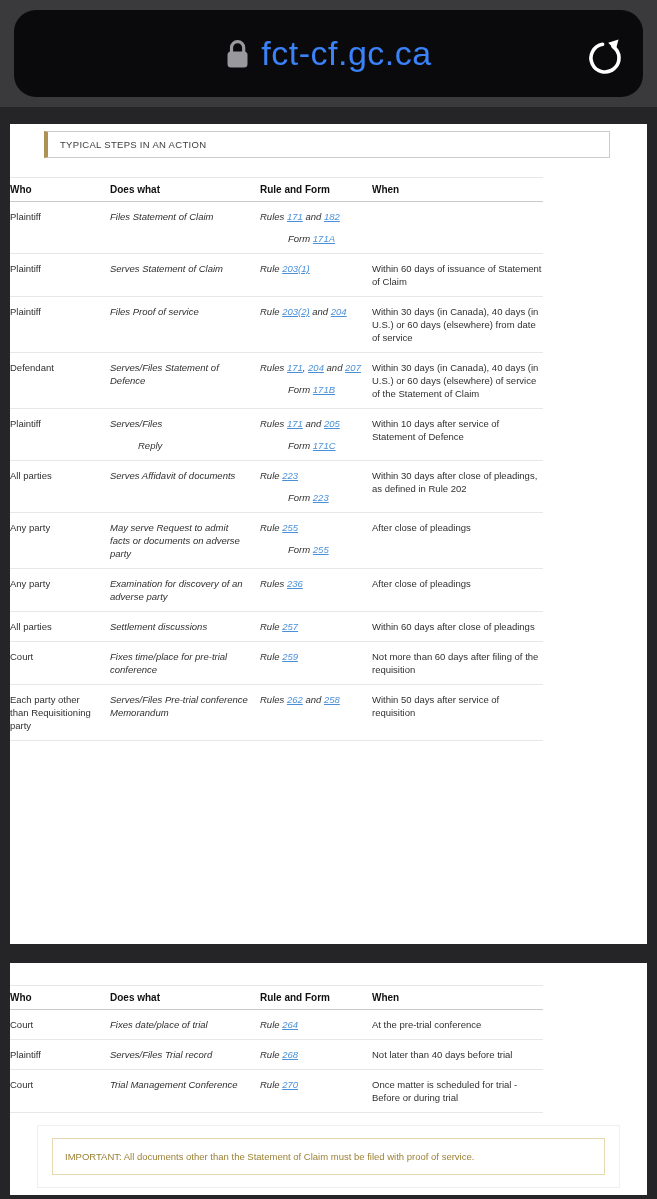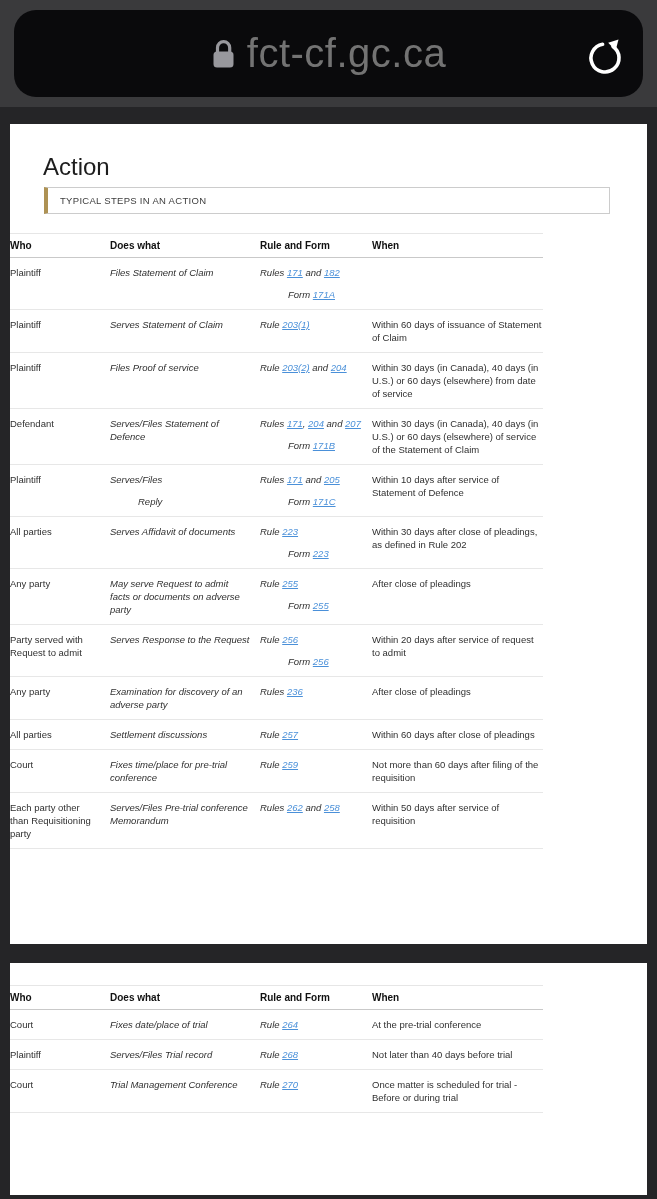--- a/index.html
+++ b/index.html
@@ -10,21 +10,21 @@
     font-family:"Liberation Sans", sans-serif;
   }
   
   .chrome { position:absolute; top:0; left:0; width:657px; height:107px; background:#3a3a3c; }
   .pill {
     position:absolute; top:10px; left:14px; width:629px; height:87px;
     background:#0a0a0c; border-radius:22px;
     display:flex; align-items:center; justify-content:center;
   }
   .lock { display:flex; margin-right:11px; margin-top:2px; }
-  .url { color:#737373; font-size:40px; letter-spacing:.5px; }
+  .url { color:#3b82f6; font-size:34px; letter-spacing:.5px; }
   .reload {
     position:absolute; right:18px; top:50%; transform:translateY(-50%);
     background:none; border:none; padding:0; margin:0; cursor:pointer; display:flex;
   }
   
   .card { position:absolute; left:10px; width:637px; background:#ffffff; overflow:hidden; }
   .card1 { top:124px; height:820px; }
   .card2 { top:963px; height:232px; }
   h1.page-title {
     margin:30px 0 0 33px; font-size:24px; line-height:26px;
@@ -81,21 +81,20 @@
     <button class="reload" title="">
       <svg width="40" height="44" viewBox="0 0 38 44">
         <path d="M16.6 12.2 A14 14 0 1 0 27 14.5" fill="none" stroke="#ffffff" stroke-width="3.6" stroke-linecap="round"></path>
         <path d="M32.5 7.5 L22.2 10.8 L29.6 18.6 Z" fill="#ffffff"></path>
       </svg>
     </button>
   </div>
 </div>
 
 <div class="card card1">
-  <h1 class="page-title">Action</h1>
   <div class="notice">
     <span>TYPICAL STEPS IN AN ACTION</span>
   </div>
   <table class="steps" id="table1">
     <colgroup>
         <col style="width:100px">
         <col style="width:150px">
         <col style="width:112px">
         <col style="width:171px">
       </colgroup>
@@ -178,31 +177,20 @@
           <td>
             <p class="cl">May serve Request to admit facts or documents on adverse party</p>
           </td>
           <td>
             <p class="cl">Rule <a href="#" class="rlink">255</a></p>
             <p class="cl">Form <a href="#" class="rlink">255</a></p>
           </td>
           <td>After close of pleadings</td>
         </tr>
         <tr>
-          <td>Party served with Request to admit</td>
-          <td>
-            <p class="cl">Serves Response to the Request</p>
-          </td>
-          <td>
-            <p class="cl">Rule <a href="#" class="rlink">256</a></p>
-            <p class="cl">Form <a href="#" class="rlink">256</a></p>
-          </td>
-          <td>Within 20 days after service of request to admit</td>
-        </tr>
-        <tr>
           <td>Any party</td>
           <td>
             <p class="cl">Examination for discovery of an adverse party</p>
           </td>
           <td>
             <p class="cl">Rules <a href="#" class="rlink">236</a></p>
           </td>
           <td>After close of pleadings</td>
         </tr>
         <tr>
@@ -281,13 +269,16 @@
           <td>
             <p class="cl">Trial Management Conference</p>
           </td>
           <td>
             <p class="cl">Rule <a href="#" class="rlink">270</a></p>
           </td>
           <td>Once matter is scheduled for trial - Before or during trial</td>
         </tr>
       </tbody>
   </table>
+  <div class="imp-outer">
+    <div class="imp-inner">IMPORTANT: All documents other than the Statement of Claim must be filed with proof of service.</div>
+  </div>
 </div>
 
 </body></html>

